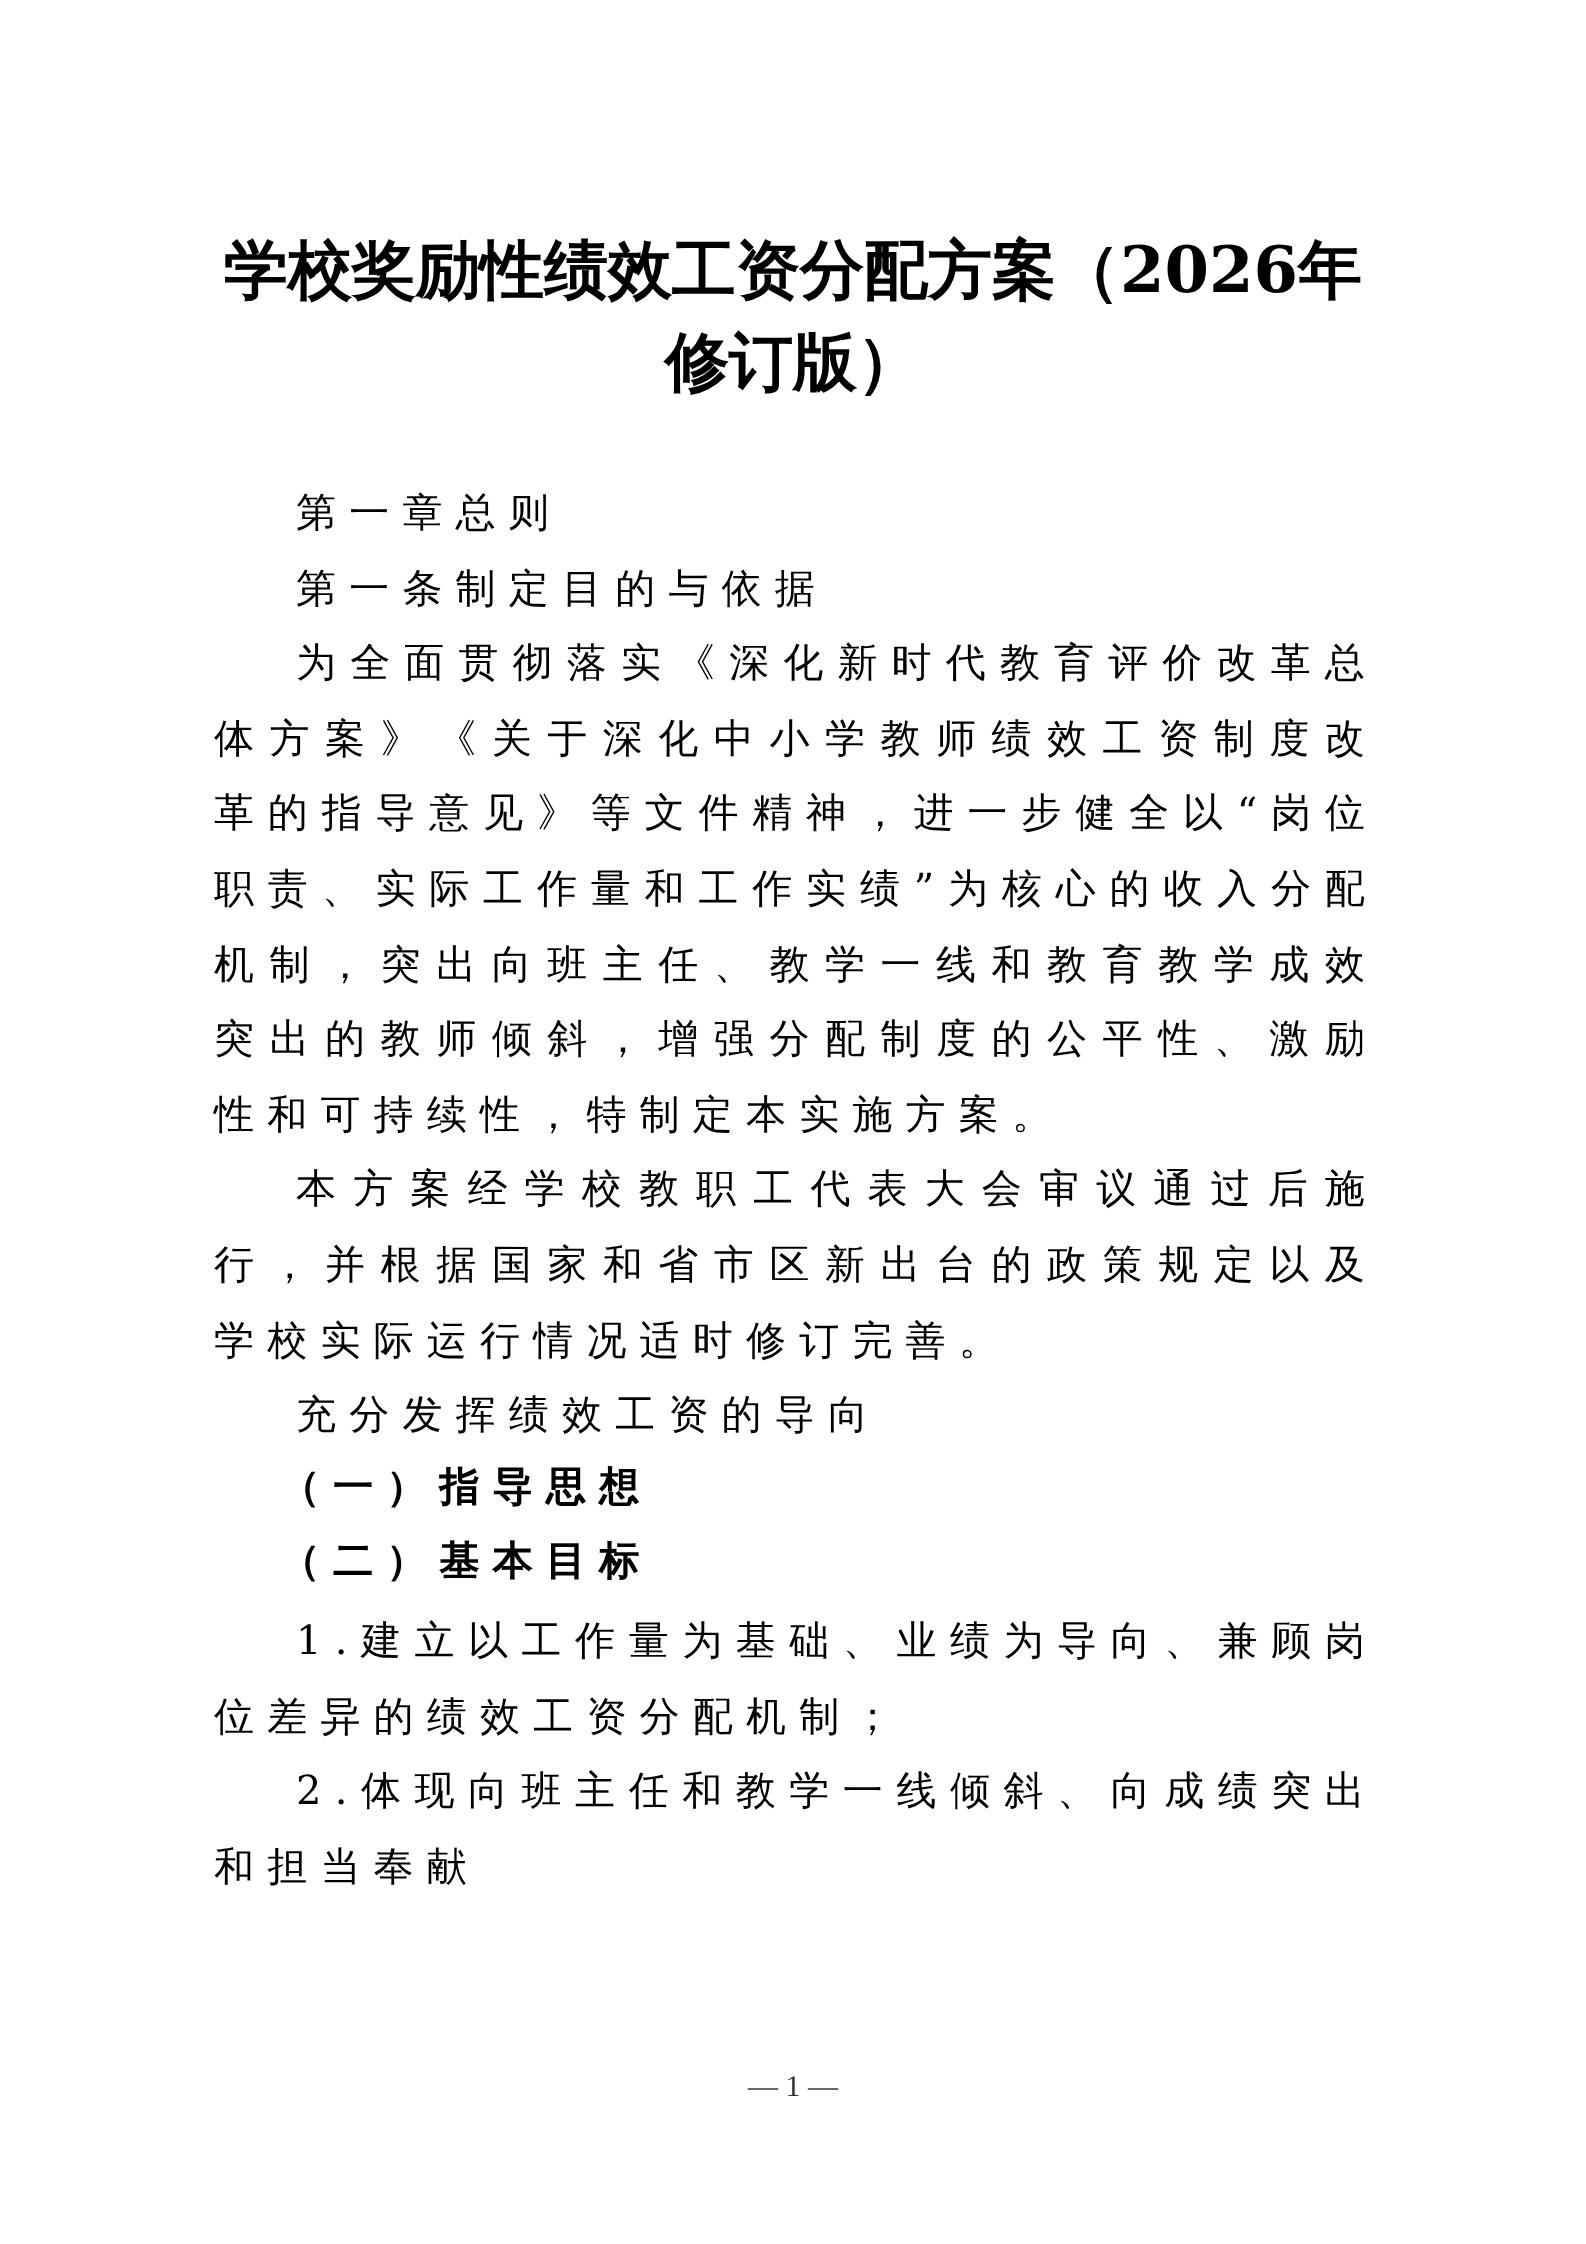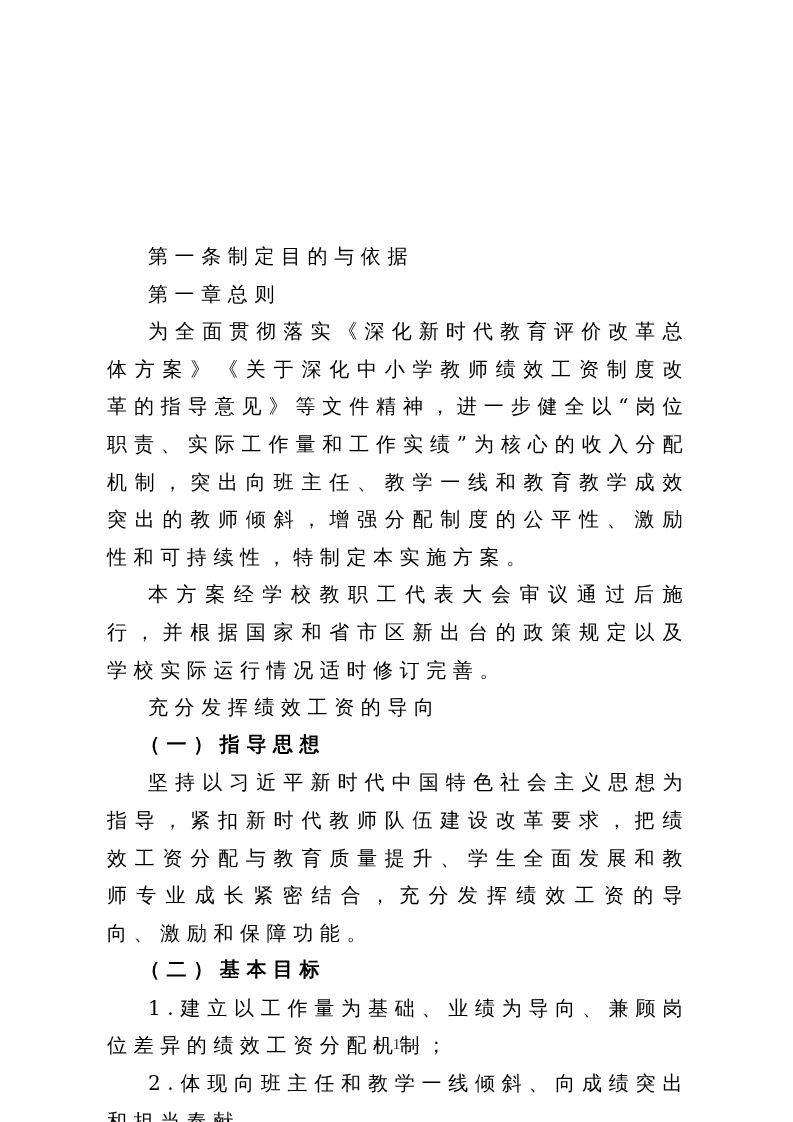--- a/index.html
+++ b/index.html
@@ -21,26 +21,26 @@
     .body p.bold { font-family: Liberation Mono, monospace; font-weight: bold; text-indent: 33px; }
     .footer {
       position: absolute; left: 0; top: 1036px; width: 793px; text-align: center;
       font-family: "Liberation Serif", serif; font-size: 15px; color: #333;
     }
   </style>
 </head>
 <body>
 
 <div class="page">
+  <div class="title">学校奖励性绩效工资分配方案（2026年修订版）</div>
   <div class="body">
+    <p>第一章总则</p>
     <p>第一条制定目的与依据</p>
-    <p>第一章总则</p>
     <p>为全面贯彻落实《深化新时代教育评价改革总体方案》《关于深化中小学教师绩效工资制度改革的指导意见》等文件精神，进一步健全以“岗位职责、实际工作量和工作实绩”为核心的收入分配机制，突出向班主任、教学一线和教育教学成效突出的教师倾斜，增强分配制度的公平性、激励性和可持续性，特制定本实施方案。</p>
     <p>本方案经学校教职工代表大会审议通过后施行，并根据国家和省市区新出台的政策规定以及学校实际运行情况适时修订完善。</p>
     <p>充分发挥绩效工资的导向</p>
     <p class="bold">（一）指导思想</p>
-    <p>坚持以习近平新时代中国特色社会主义思想为指导，紧扣新时代教师队伍建设改革要求，把绩效工资分配与教育质量提升、学生全面发展和教师专业成长紧密结合，充分发挥绩效工资的导向、激励和保障功能。</p>
     <p class="bold">（二）基本目标</p>
     <p>1.建立以工作量为基础、业绩为导向、兼顾岗位差异的绩效工资分配机制；</p>
     <p>2.体现向班主任和教学一线倾斜、向成绩突出和担当奉献</p>
   </div>
   <div class="footer">— 1 —</div>
 </div>
 
 </body></html>

